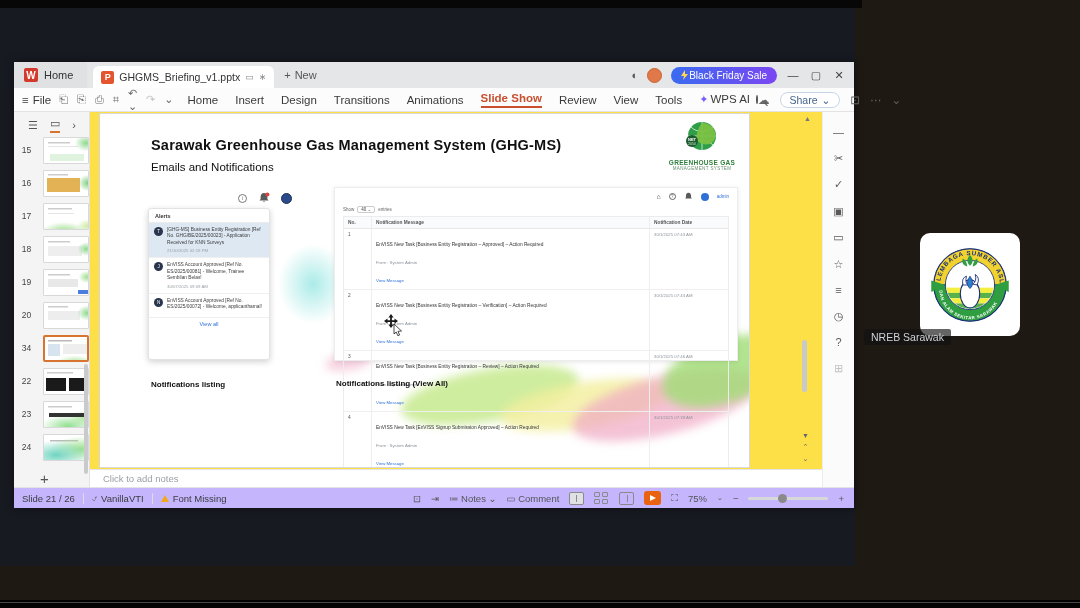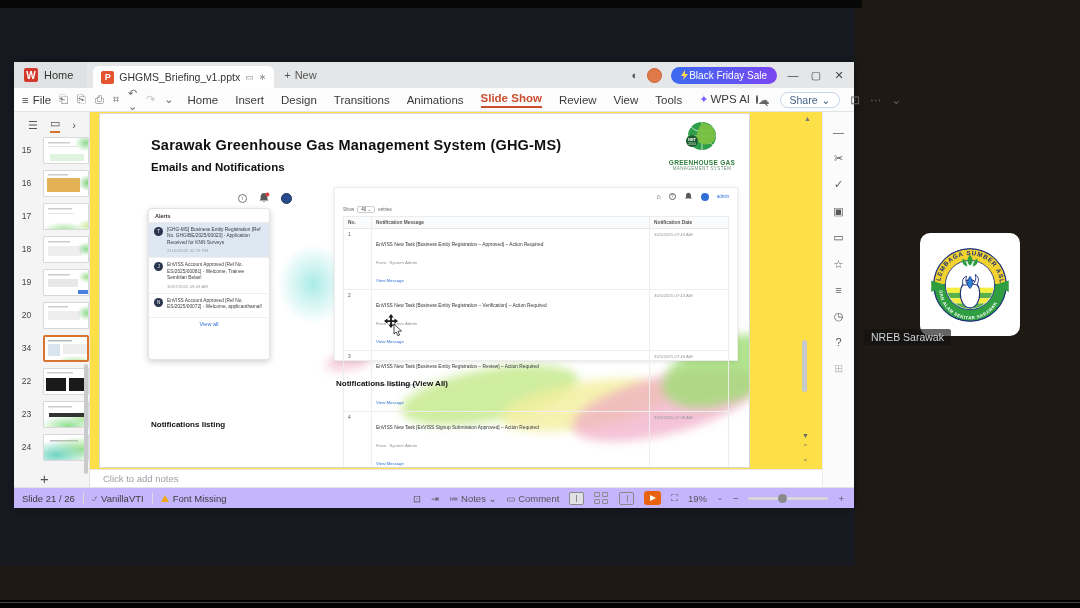--- a/index.html
+++ b/index.html
@@ -60,21 +60,21 @@
   .t22{background:linear-gradient(#1a1a1a,#1a1a1a) 2px 9px/20px 13px no-repeat,linear-gradient(#1a1a1a,#1a1a1a) 25px 9px/20px 13px no-repeat,linear-gradient(#ccc,#ccc) 3px 3px/26px 1.5px no-repeat,#fff;}
   .t23{background:linear-gradient(#333,#333) 5px 11px/36px 4px no-repeat,radial-gradient(34px 14px at 24px 24px,#8fe08f 0%,rgba(143,224,143,0) 80%),radial-gradient(20px 10px at 40px 16px,#b9e9a0 0%,rgba(185,233,160,0) 75%),linear-gradient(#ccc,#ccc) 4px 4px/24px 1.5px no-repeat,#fff;}
   .t24{background:radial-gradient(40px 18px at 12px 20px,#6fd4c0 0%,rgba(111,212,192,0) 80%),radial-gradient(40px 16px at 38px 14px,#9fe08f 0%,rgba(159,224,143,0) 80%),linear-gradient(#bbb,#bbb) 6px 5px/28px 1.5px no-repeat,#fff;}
   .addslide{left:26px;top:358px;font-size:15px;color:#555;}
   .panel-scroll{left:70px;top:252px;width:4px;height:110px;background:#c9cacc;border-radius:2px;}
 
   
   .editarea{left:76px;top:50px;width:732px;height:357px;background:#fde047;}
   .slide-canvas{left:9px;top:1px;width:651px;height:355px;background:#fff;border:1px solid #d8d8d8;overflow:hidden;}
   .s-title{left:51px;top:23px;font-size:14.5px;font-weight:bold;color:#101010;letter-spacing:.2px;}
-  .s-subtitle{left:51px;top:47px;font-size:11.5px;font-weight:bold;color:#101010;}
+  .s-subtitle{left:51px;top:47px;font-size:11.5px;font-weight:normal;color:#101010;}
   .glogo{left:566px;top:5px;width:72px;text-align:center;}
   .glogo-l1{font-size:6.5px;font-weight:bold;color:#2f7d3c;letter-spacing:.3px;}
   .glogo-l2{font-size:4.5px;color:#6a8f72;letter-spacing:.4px;}
   .blob-cyan{left:178px;top:130px;width:70px;height:80px;border-radius:50%;background:radial-gradient(closest-side,#8fe5e0,rgba(143,229,224,0));opacity:.75;}
 
   
   .mini-icons{left:138px;top:78px;display:flex;align-items:center;gap:11px;}
   .info-dot{width:9px;height:9px;border-radius:50%;border:1px solid #777;color:#777;font-size:6px;display:flex;align-items:center;justify-content:center;}
   .avatar-b{width:11px;height:11px;border-radius:50%;background:#2b4a8b;border:1px solid #1d3156;}
   .alerts{left:48px;top:94px;width:122px;height:152px;background:#fff;border:1px solid #e3e3e3;border-radius:3px;box-shadow:0 2px 6px rgba(0,0,0,.18);overflow:hidden;}
@@ -102,21 +102,21 @@
   .c-msg{flex:1 1 auto;border-right:1px solid #eee;}
   .c-date{flex:0 0 78px;}
   .nt-row{display:flex;border-bottom:1px solid #efefef;}
   .nt-c{padding:3px 4px;}
   .r-msg{font-size:4.8px;color:#333;line-height:1.3;}
   .r-from{font-size:4.3px;color:#8d939b;margin-top:1px;}
   .r-link{font-size:4.3px;color:#2f6fd6;margin-top:1px;}
   .r-no{font-size:4.8px;color:#555;}
   .r-date{font-size:4.3px;color:#8d939b;}
 
-  .cap-left{left:51px;top:266px;font-size:8px;font-weight:bold;color:#111;margin-top:40px;}
+  .cap-left{left:51px;top:266px;font-size:8px;font-weight:bold;color:#111;}
   .cap-right{left:236px;top:265px;font-size:8px;font-weight:bold;color:#111;}
 
   
   .wave{border-radius:50%;filter:blur(5px);}
   .wv1{left:300px;top:255px;width:180px;height:52px;background:#bfe77f;opacity:.75;transform:rotate(-10deg);}
   .wv2{left:400px;top:268px;width:170px;height:46px;background:#f3ef9d;opacity:.8;transform:rotate(-9deg);}
   .wv3{left:470px;top:262px;width:190px;height:58px;background:#f0a9c4;opacity:.7;transform:rotate(-14deg);}
   .wv4{left:560px;top:225px;width:130px;height:64px;background:#9fdd73;opacity:.8;transform:rotate(-18deg);}
   .wv5{left:225px;top:240px;width:46px;height:16px;background:#f0a9c4;opacity:.55;transform:rotate(-8deg);}
 
@@ -444,21 +444,21 @@
             <i></i>
             <i></i>
             <i></i>
             <i></i>
           </span>
         <span class="viewbtn v-read"></span>
         <span class="playbtn">
             <i></i>
           </span>
         <span>⛶</span>
-        <span>19%</span>
+        <span>75%</span>
         <span style="font-size:7px;">⌄</span>
         <span>−</span>
         <span class="zoom-track">
             <span class="zoom-dot"></span>
           </span>
         <span>+</span>
       </div>
     </div>
   </div>
 

